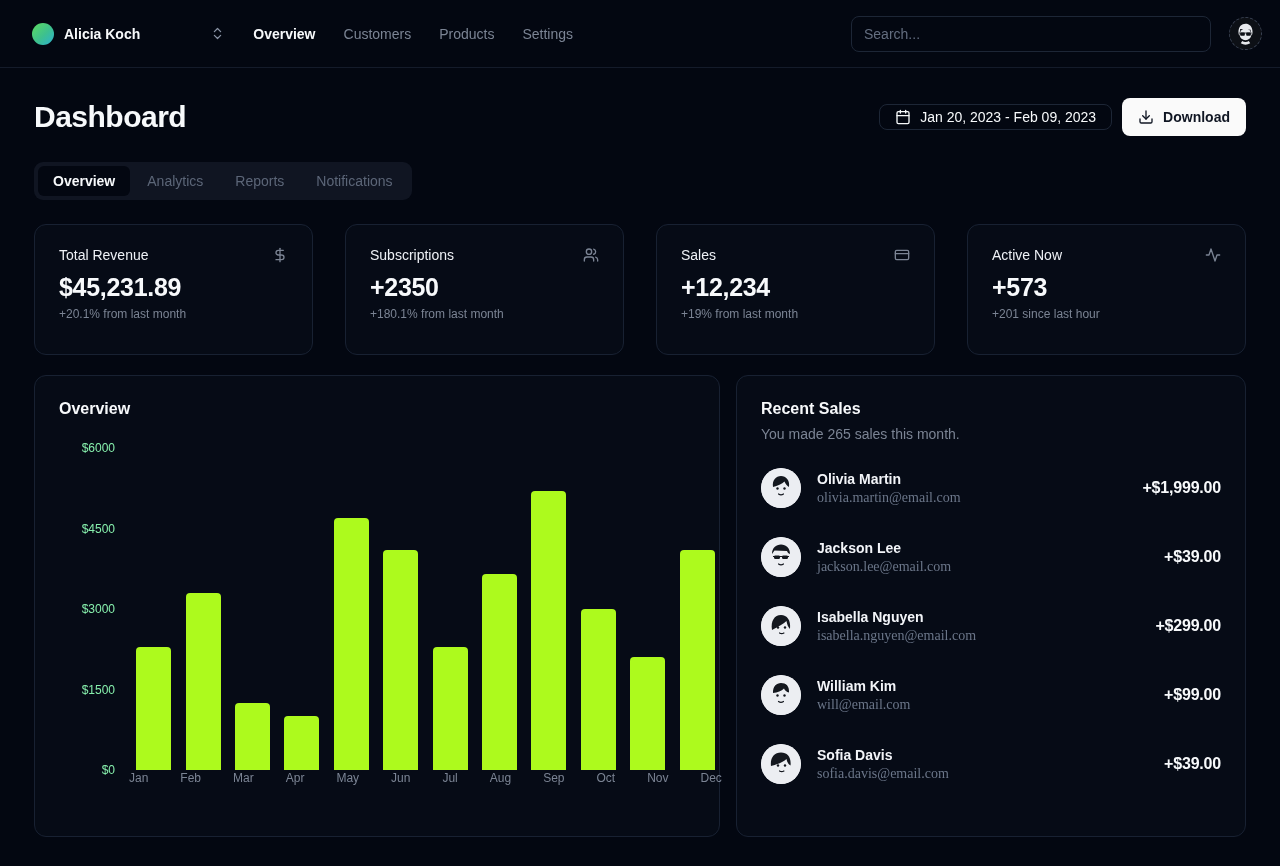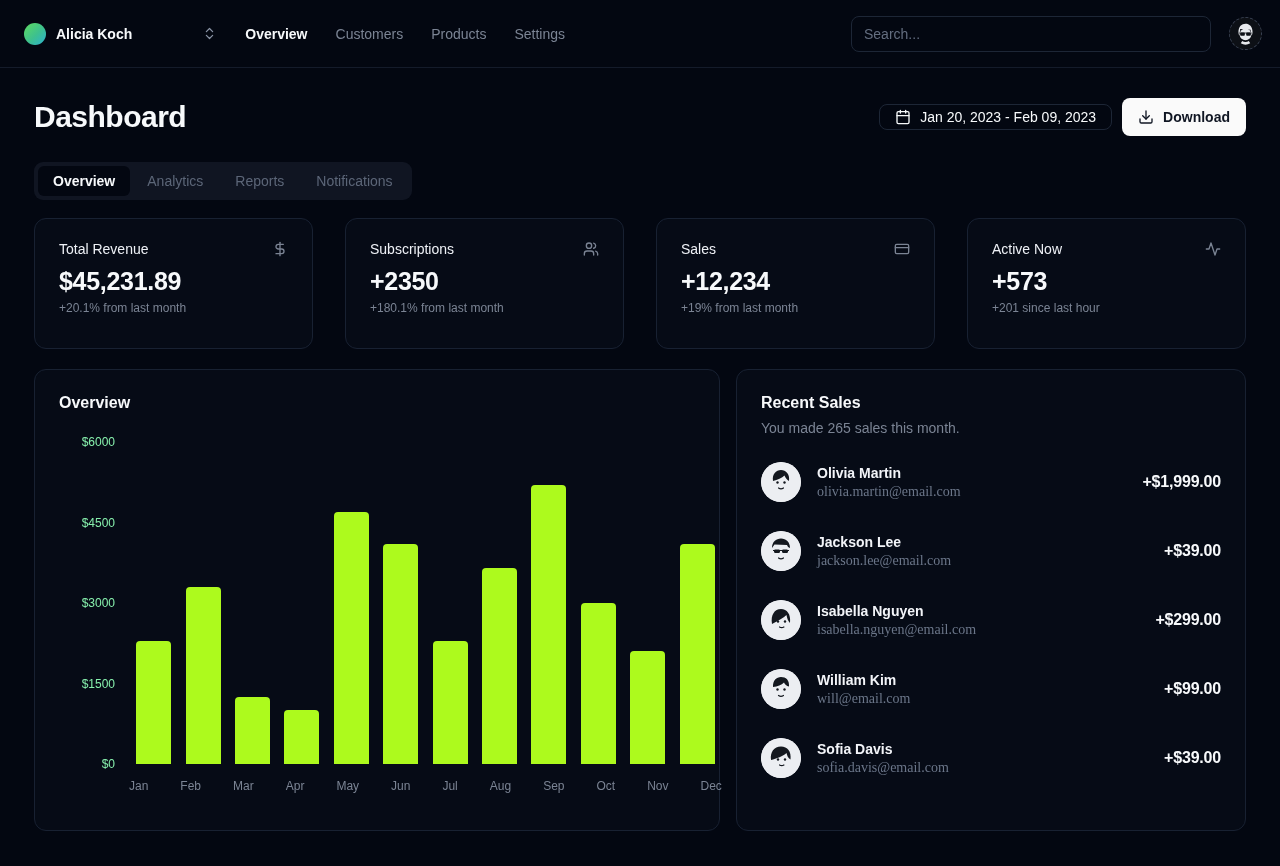--- a/index.html
+++ b/index.html
@@ -9,21 +9,21 @@
     color:#f7f9fb;
     font-family:"Liberation Sans", sans-serif;
     -webkit-font-smoothing:antialiased;
   }
   svg { display:block; }
 
   
   .topbar {
     height:68px;
     display:flex; align-items:center;
-    padding:0 18px 0 16px;
+    padding:0 18px 0 24px;
     border-bottom:1px solid #141b2a;
   }
   .team-switcher {
     display:flex; align-items:center; gap:10px;
     background:none; border:none; color:#f7f9fb; cursor:pointer;
     font-family:inherit; font-size:14px; font-weight:700;
     padding:6px 8px; border-radius:8px;
   }
   .team-avatar {
     width:22px; height:22px; border-radius:50%;
@@ -80,21 +80,21 @@
   }
   .tab {
     border:none; background:transparent; cursor:pointer;
     font-family:inherit; font-size:14px; font-weight:500;
     color:#5c6678; padding:7px 15px; border-radius:6px;
   }
   .tab.active { background:#030711; color:#f7f9fb; font-weight:600; }
 
   
   .stats-grid {
-    margin-top:18px;
+    margin-top:24px;
     display:grid; grid-template-columns:repeat(4,1fr); gap:32px;
   }
   .card {
     background:#060b16;
     border:1px solid #182132;
     border-radius:12px;
   }
   .stat-card { padding:22px 24px 20px 24px; height:131px; }
   .stat-head { display:flex; align-items:center; justify-content:space-between; }
   .stat-title { font-size:14px; font-weight:500; color:#eef1f6; }
@@ -115,21 +115,21 @@
   .y-axis { position:relative; width:70px; height:322px; flex:0 0 70px; }
   .y-tick {
     position:absolute; right:14px;
     font-size:12px; color:#86efac;
     transform:translateY(-50%);
   }
   .plot { flex:1; display:flex; flex-direction:column; }
   .bars { display:flex; height:322px; align-items:flex-end; padding-right:6px; }
   .bar-col { flex:1; display:flex; justify-content:center; align-items:flex-end; height:100%; }
   .bar { width:71%; border-radius:4px 4px 0 0; }
-  .x-labels { display:flex; margin-top:15px; padding-right:6px;gap:32px; }
+  .x-labels { display:flex; margin-top:1px; padding-right:6px;gap:32px; }
   .x-label { flex:1; text-align:center; font-size:12px; color:#7b8494; }
 
   
   .sales-card { padding:24px; height:462px; }
   .sales-sub { margin-top:8px; font-size:14px; color:#7b8494; }
   .sales-list { margin-top:26px; display:flex; flex-direction:column; gap:29px; }
   .sale-row { display:flex; align-items:center; }
   .sale-avatar {
     width:40px; height:40px; border-radius:50%;
     background:#e9ebef; overflow:hidden; flex:0 0 40px;

